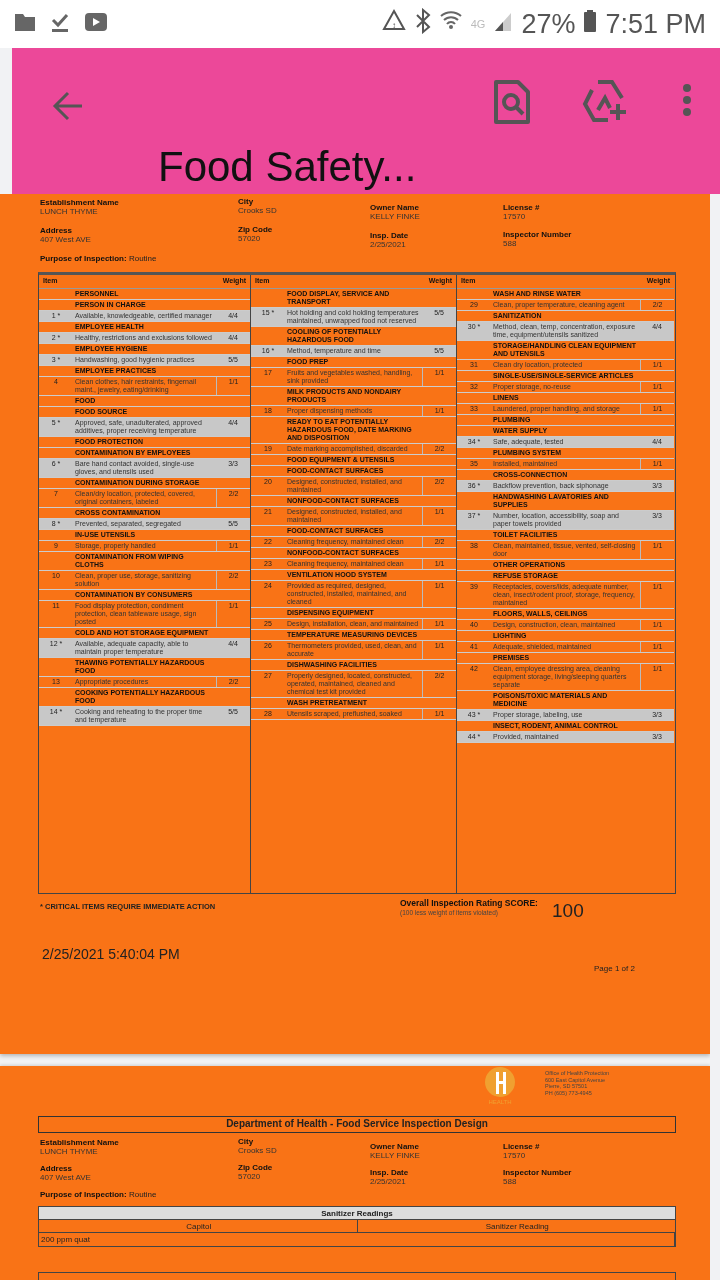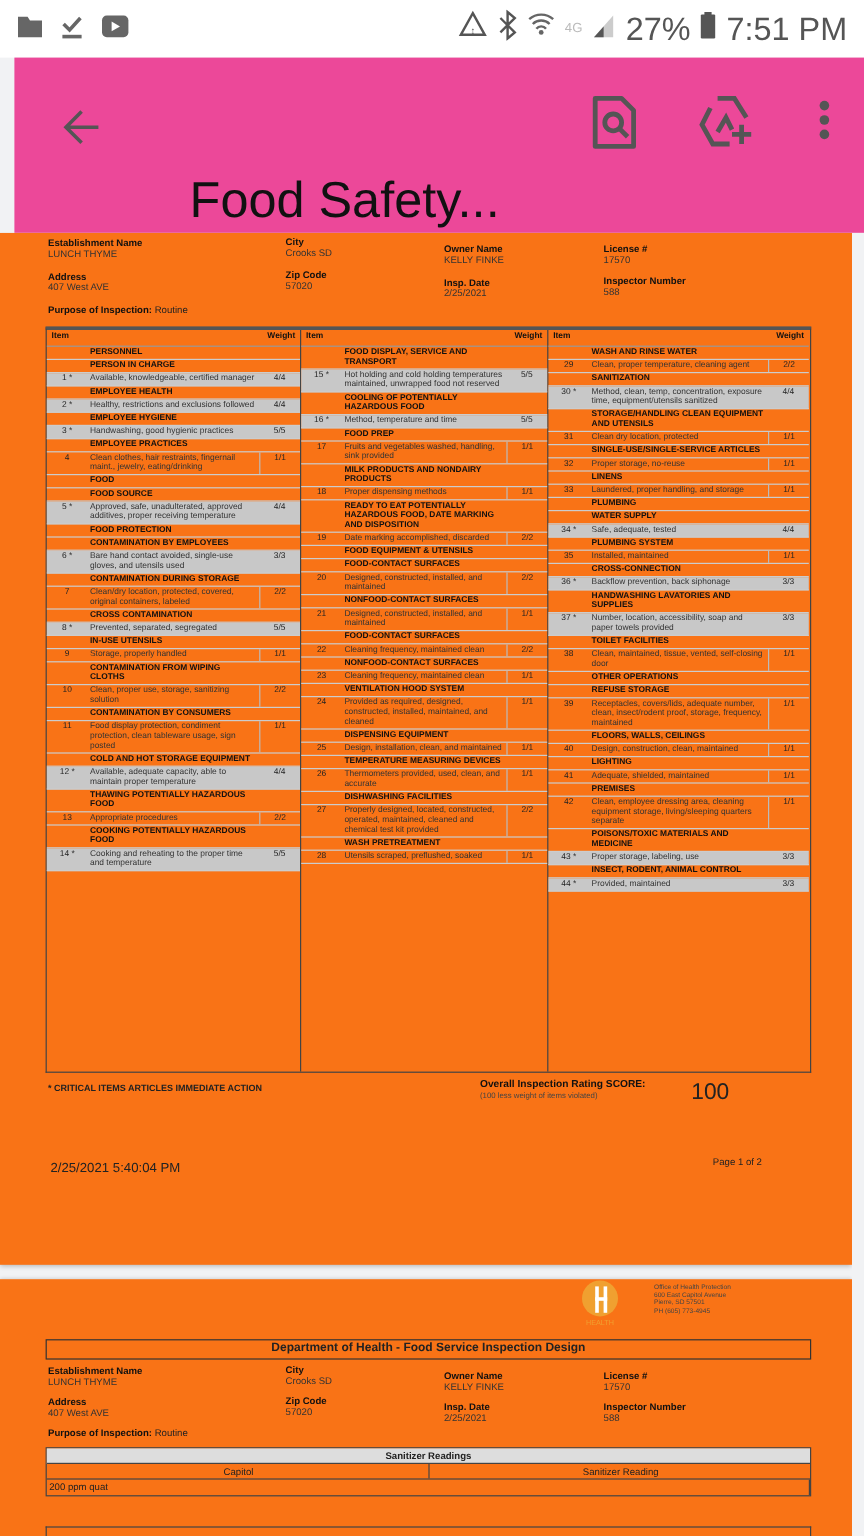--- a/index.html
+++ b/index.html
@@ -28,22 +28,22 @@
 .row .txt{flex:1;padding:1px 2px;color:#333}
 .row .w{width:34px;text-align:center;padding-top:1px;border-left:1px solid #bbb}
 .row.sec .txt{font-weight:bold;color:#111}
 .row.sec .w{border-left:none}
 .row.crit{background:#c8c8c8}
 .row.crit .w{border-left:none}
 .critnote{position:absolute;left:40px;top:708px;font-size:7.5px;font-weight:bold}
 .score-l{position:absolute;left:400px;top:704px;font-size:8px}
 .score-l b{font-size:8.5px;color:#111}
 .score-l span{font-size:6.5px;color:#444}
-.score{position:absolute;left:576px;top:706px;font-size:19px}
-.foot-l{position:absolute;left:42px;top:774px;font-size:11px}
+.score{position:absolute;left:552px;top:706px;font-size:19px}
+.foot-l{position:absolute;left:42px;top:752px;font-size:14px}
 .foot-r{position:absolute;left:594px;top:770px;font-size:8px}
 .logo{position:absolute;left:482px;top:0;width:36px;height:40px}
 .office{position:absolute;left:545px;top:4px;font-size:5.5px;line-height:6.5px;color:#444}
 .rptitle{position:absolute;left:38px;top:50px;width:638px;height:17px;border:1.5px solid #333;text-align:center;font-size:10px;font-weight:bold;line-height:14px}
 .san{position:absolute;left:38px;top:140px;width:638px;border:1.5px solid #444;font-size:8px}
 .san .shead{background:#ddd;text-align:center;font-weight:bold;height:13px;line-height:13px;border-bottom:1px solid #444}
 .san .srow{display:flex;height:13px;line-height:13px;border-bottom:1px solid #444}
 .san .srow div{flex:1;padding-left:2px}
 .san .srow div:first-child{border-right:1px solid #444}
 .san .srow.h div{text-align:center}
@@ -618,21 +618,21 @@
             <div class="w"></div>
           </div>
           <div class="row crit">
             <div class="num">44 *</div>
             <div class="txt">Provided, maintained</div>
             <div class="w">3/3</div>
           </div>
         </div>
     </div>
 
-    <div class="critnote">* CRITICAL ITEMS ARTICLES IMMEDIATE ACTION</div>
+    <div class="critnote">* CRITICAL ITEMS REQUIRE IMMEDIATE ACTION</div>
     <div class="score-l"><b>Overall Inspection Rating SCORE:</b><br><span>(100 less weight of items violated)</span></div>
     <div class="score">100</div>
     <div class="foot-l">2/25/2021 5:40:04 PM</div>
     <div class="foot-r">Page 1 of 2</div>
   </div>
 
   <div class="page page2">
     <div class="logo">
       <svg width="36" height="40" viewBox="0 0 36 40">
           <circle cx="18" cy="16" r="15" fill="#f0a030"></circle>

